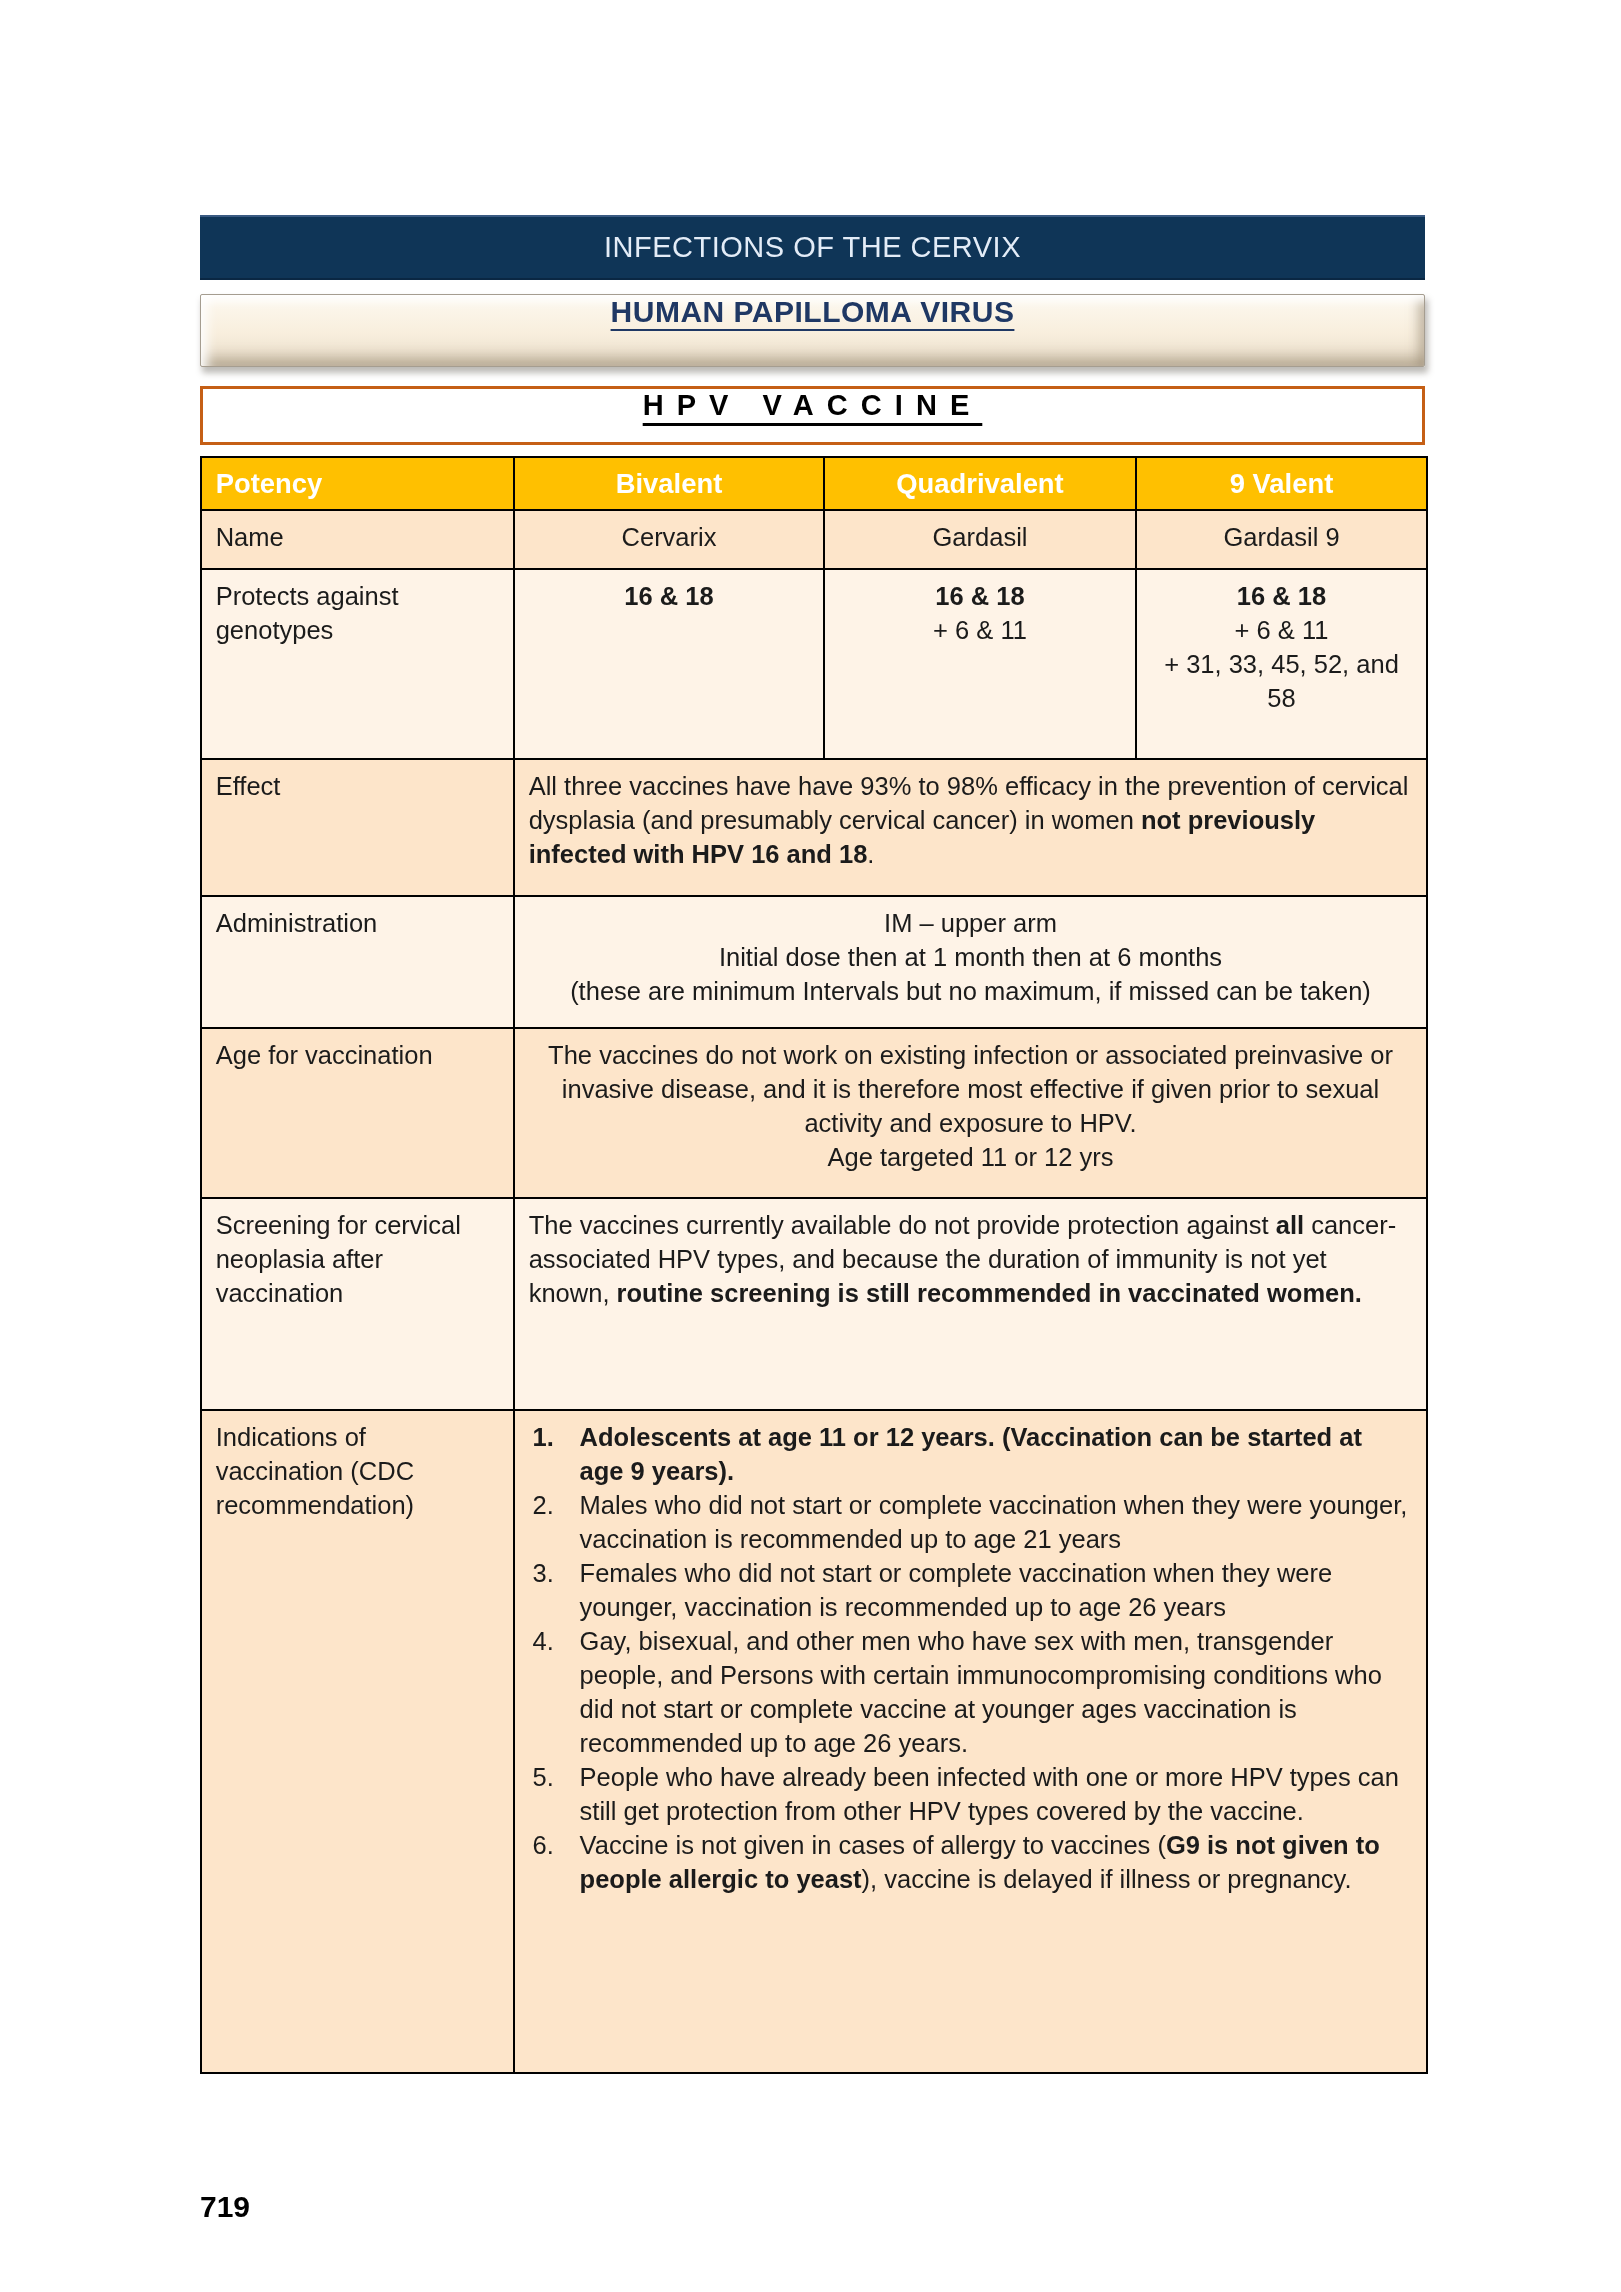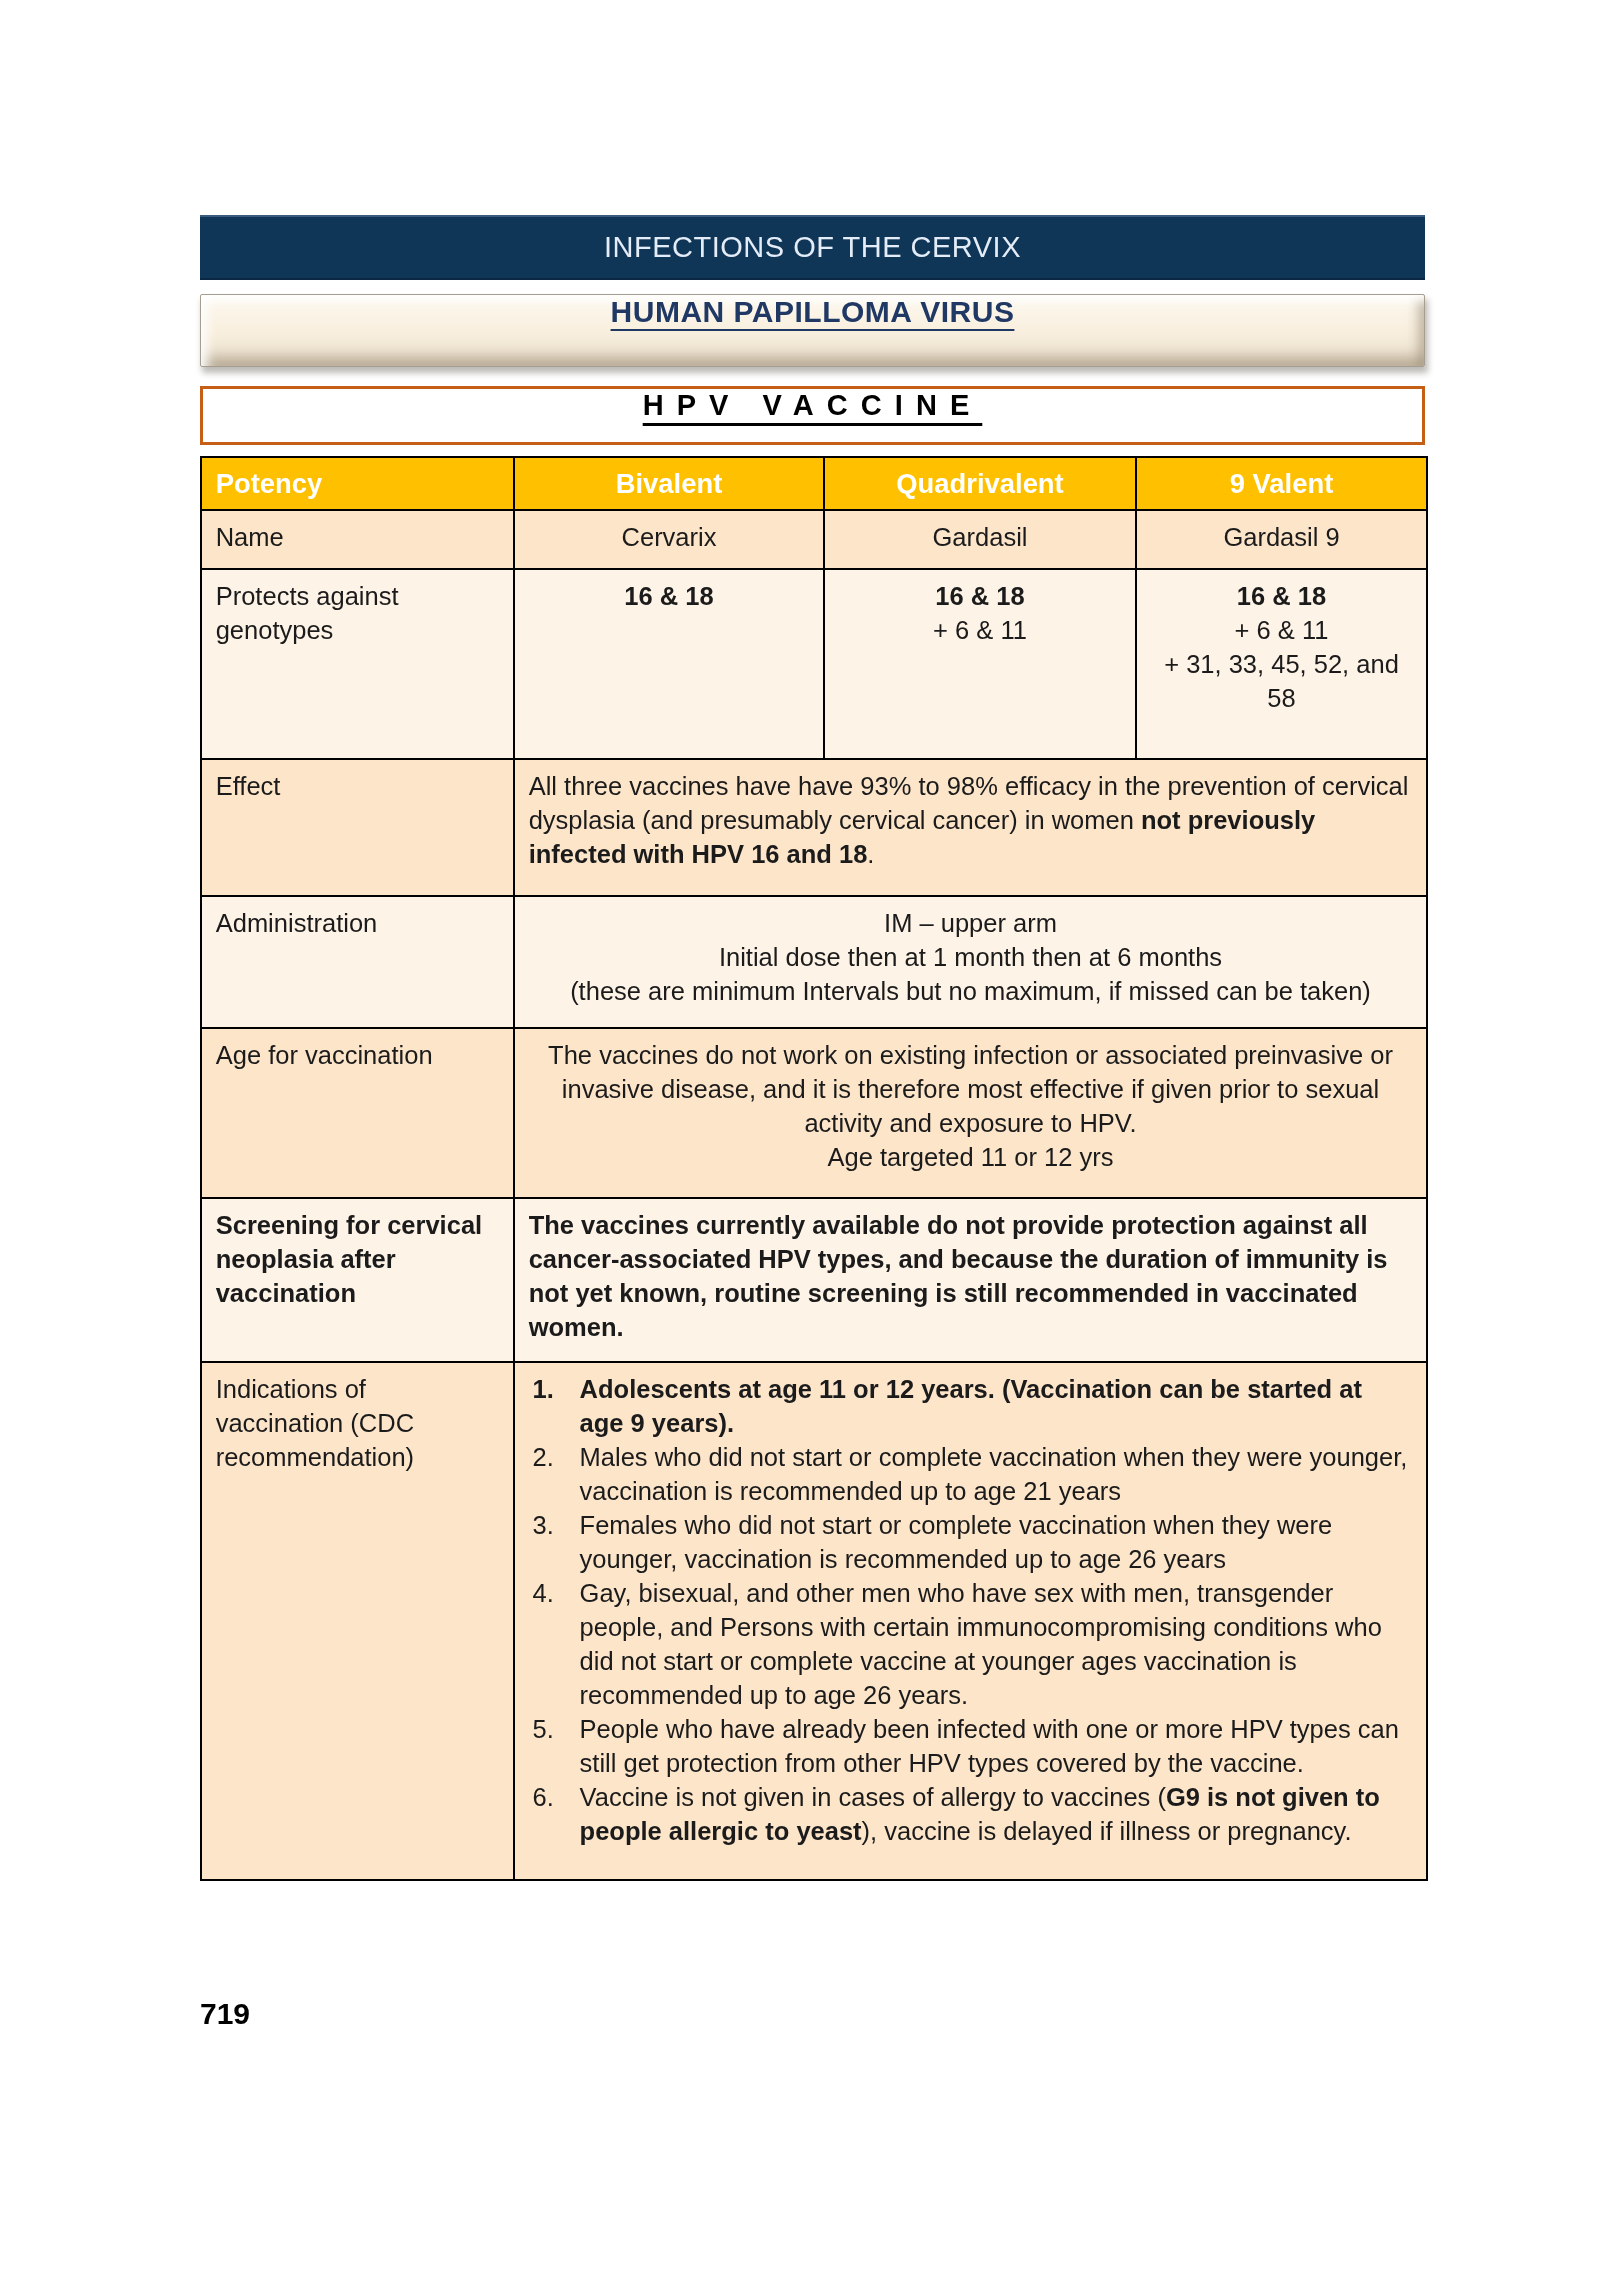--- a/index.html
+++ b/index.html
@@ -60,22 +60,22 @@
     vertical-align:top;font-size:25.5px;line-height:34px;padding:8.8px 13.7px;
   }
   .peach{background:#fde5ca;}
   .cream{background:#fef3e7;}
   td.center{text-align:center;}
   tr.rh-name{height:59px;}
   tr.rh-geno{height:190px;}
   tr.rh-effect{height:137px;}
   tr.rh-admin{height:132px;}
   tr.rh-age{height:170px;}
-  tr.rh-screen{height:164px;font-weight:bold;}
-  tr.rh-ind{height:518px;padding-left:19px;}
+  tr.rh-screen{height:212px;}
+  tr.rh-ind{height:663px;padding-left:19px;}
 
   
   .li{display:flex;}
   .li .num{flex:0 0 47px;padding-left:3.9px;}
   .li .itxt{flex:1;}
   .li1 .num{font-weight:bold;}
 
   
   .page-number{margin-top:116px;text-align:left;font-size:30px;font-weight:bold;color:#000;}
 </style>

